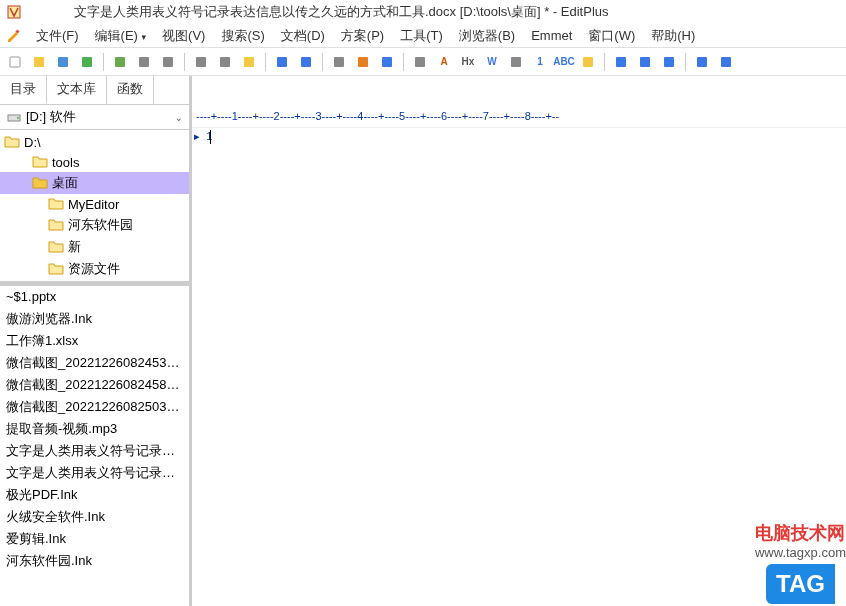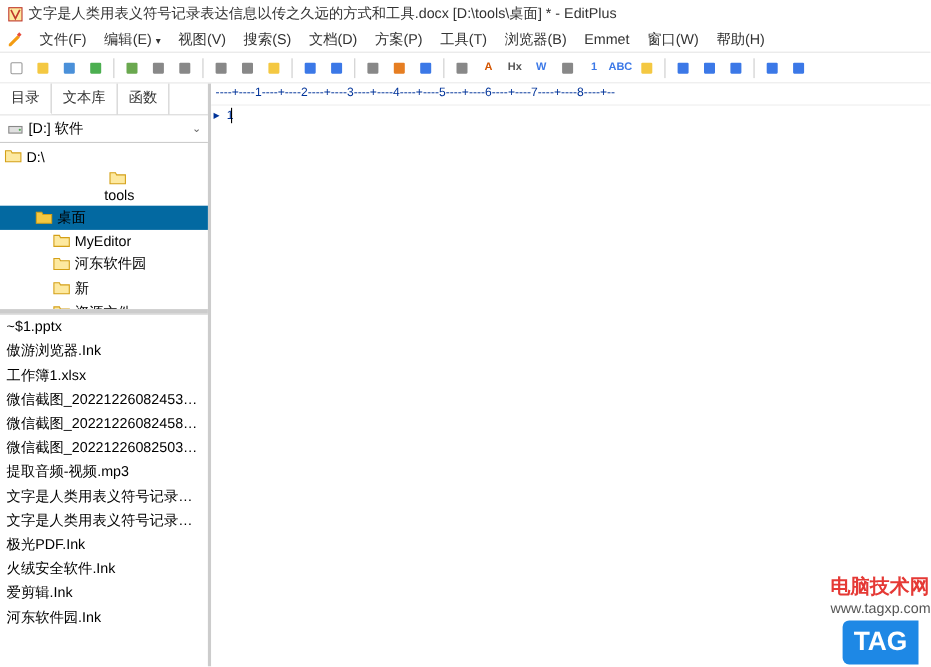--- a/index.html
+++ b/index.html
@@ -1,18 +1,18 @@
 <!DOCTYPE html>
 <html><head>
 <meta charset="utf-8">
 <style>
 * { margin: 0; padding: 0; box-sizing: border-box; font-family: "Microsoft YaHei", "SimSun", sans-serif; }
 body { width: 846px; height: 606px; background: #fff; overflow: hidden; font-size: 12px; }
 
-.title-bar { display: flex; align-items: flex-end; padding: 3px 6px; background: #fff; height: 24px; }
+.title-bar { display: flex; align-items: center; padding: 3px 6px; background: #fff; height: 24px; gap: 48px; }
 .app-icon { width: 16px; height: 16px; margin-right: 4px; }
 .title-text { color: #333; font-size: 13px; }
 
 .menu-bar { display: flex; align-items: center; padding: 2px 6px; background: #fff; height: 24px; border-bottom: 1px solid #e0e0e0; }
 .menu-item { padding: 2px 8px; cursor: pointer; font-size: 13px; color: #333; }
 .menu-icon { width: 16px; height: 16px; margin-right: 6px; }
 
 .toolbar { display: flex; align-items: center; padding: 2px 4px; background: #fff; height: 28px; border-bottom: 1px solid #e0e0e0; gap: 2px; }
 .tool-btn { width: 22px; height: 22px; display: flex; align-items: center; justify-content: center; cursor: pointer; border-radius: 2px; }
 .tool-sep { width: 1px; height: 18px; background: #ccc; margin: 0 3px; }
@@ -24,31 +24,31 @@
 .tab.active { background: #fff; border-bottom: 2px solid transparent; font-weight: 500; }
 
 .drive-select { display: flex; align-items: center; padding: 3px 6px; border-bottom: 1px solid #ccc; background: #fff; }
 .drive-icon { width: 16px; height: 16px; margin-right: 4px; }
 .drive-text { flex: 1; font-size: 13px; }
 .drive-arrow { font-size: 10px; color: #666; }
 
 .tree { border-bottom: 4px solid #ccc; padding: 2px 0; height: 155px; overflow: hidden; }
 .tree-node { display: flex; align-items: center; padding: 2px 4px; cursor: pointer; font-size: 13px; }
 .tree-node .folder-icon { width: 16px; height: 16px; margin-right: 4px; }
-.tree-node.selected { background: #0369a1; }
+.tree-node.selected { background: #c4b5fd; }
 .indent-0 { padding-left: 4px; }
-.indent-1 { padding-left: 32px; flex-direction: column; }
+.indent-1 { padding-left: 32px; }
 .indent-2 { padding-left: 32px; }
 .indent-3 { padding-left: 48px; }
 
 .file-list { flex: 1; overflow-y: auto; border-top: 1px solid #ccc; }
 .file-item { padding: 2px 6px; cursor: pointer; font-size: 13px; white-space: nowrap; overflow: hidden; text-overflow: ellipsis; line-height: 18px; }
 
 .editor { flex: 1; background: #fff; display: flex; flex-direction: column; position: relative; }
-.ruler { height: 20px; background: #fff; border-bottom: 1px solid #eee; position: relative; overflow: hidden; font-family: monospace; font-size: 11px; color: #003399; letter-spacing: 0; white-space: nowrap; }
+.ruler { height: 20px; background: #fff; border-bottom: 1px solid #eee; position: relative; overflow: hidden; font-family: monospace; font-size: 11px; color: #003399; letter-spacing: 0; white-space: nowrap; margin-top: 32px; }
 .ruler-text { position: absolute; left: 4px; top: 2px; }
 .edit-area { flex: 1; position: relative; padding: 2px; }
 .line-marker { position: absolute; left: 2px; top: 2px; color: #003399; font-size: 11px; font-family: monospace; }
 .cursor-line { position: absolute; left: 18px; top: 2px; width: 1px; height: 14px; background: #000; }
 .watermark { position: absolute; right: 0; bottom: 2px; display: flex; align-items: center; gap: 4px; flex-direction: column; }
 .wm-text { color: #e53935; font-size: 18px; font-weight: bold; }
 .wm-url { color: #555; font-size: 13px; }
 .wm-tag { background: #1e88e5; color: #fff; padding: 6px 10px; font-size: 24px; font-weight: bold; border-radius: 6px 0 0 6px; }
 </style>
 </head>

